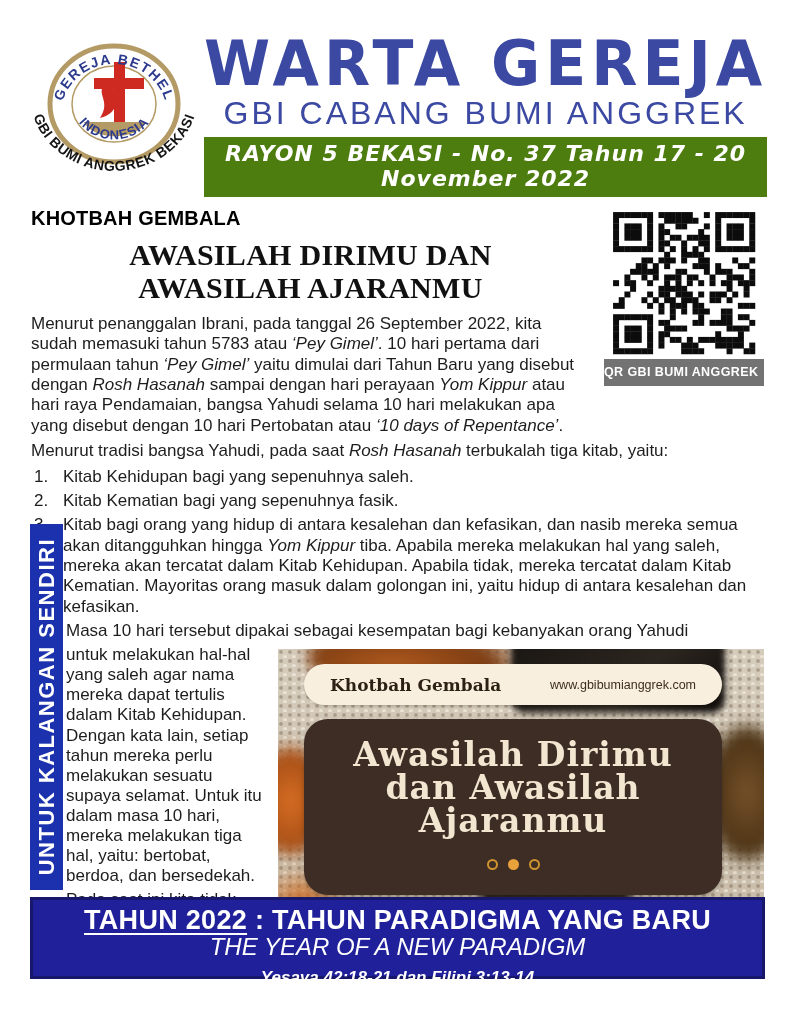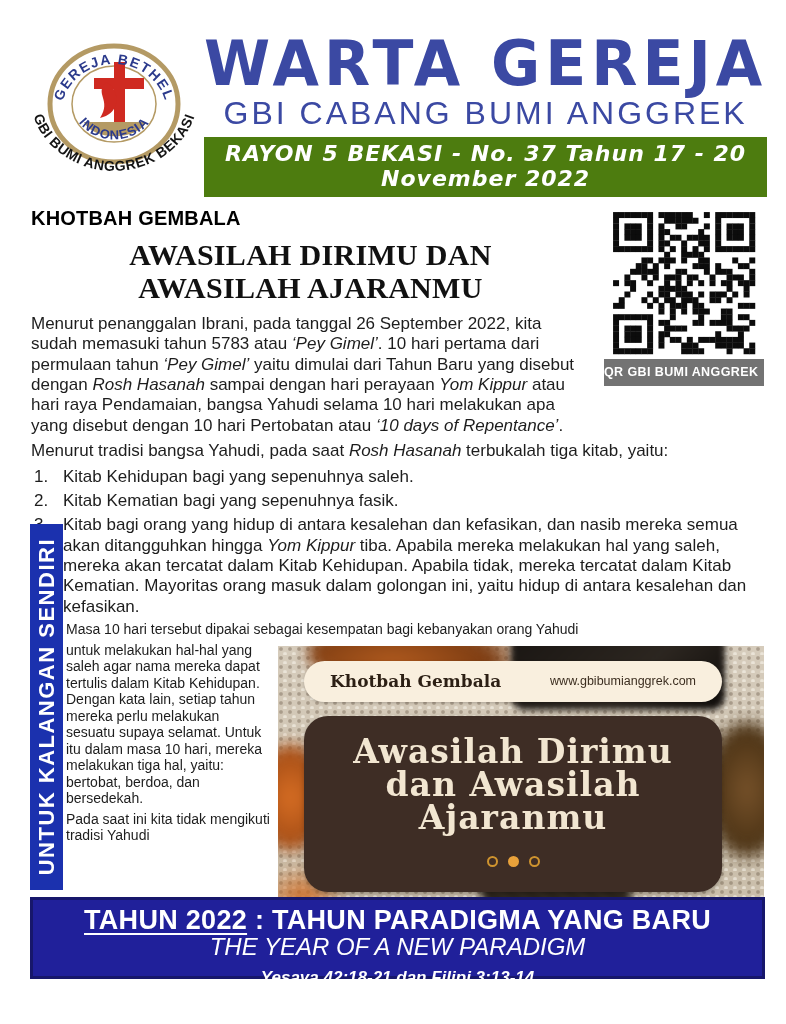--- a/index.html
+++ b/index.html
@@ -49,21 +49,21 @@
   .article p { font-size:17px; line-height:1.2; margin:5px 0; }
   .article i { }
   .olist { margin-top:2px; }
   .olist-row { display:flex; font-size:17px; line-height:1.2; margin:4px 0; }
   .olist-num { flex:0 0 32px; padding-left:3px; }
   .olist-text { flex:1; }
 
   
   .lower { margin-left:35px; margin-top:4px; }
   .lower::after { content:""; display:block; clear:both; }
-  .lower p { font-size:14px; line-height:1.18; margin:4px 0; }
+  .lower p { font-size:17px; line-height:1.18; margin:4px 0; }
   .photo {
     float:right; width:486px; height:266px; margin:4px 0 6px 8px;
     position:relative; overflow:hidden; background:#cfc5b5;
   }
   .knit {
     position:absolute; inset:0;
     background:
       radial-gradient(circle at 3px 3px, rgba(80,62,44,0.32) 1.3px, transparent 2.4px),
       radial-gradient(circle at 7px 8px, rgba(255,252,244,0.5) 1.3px, transparent 2.6px),
       linear-gradient(180deg,#d6ccbc,#c9bda9);

